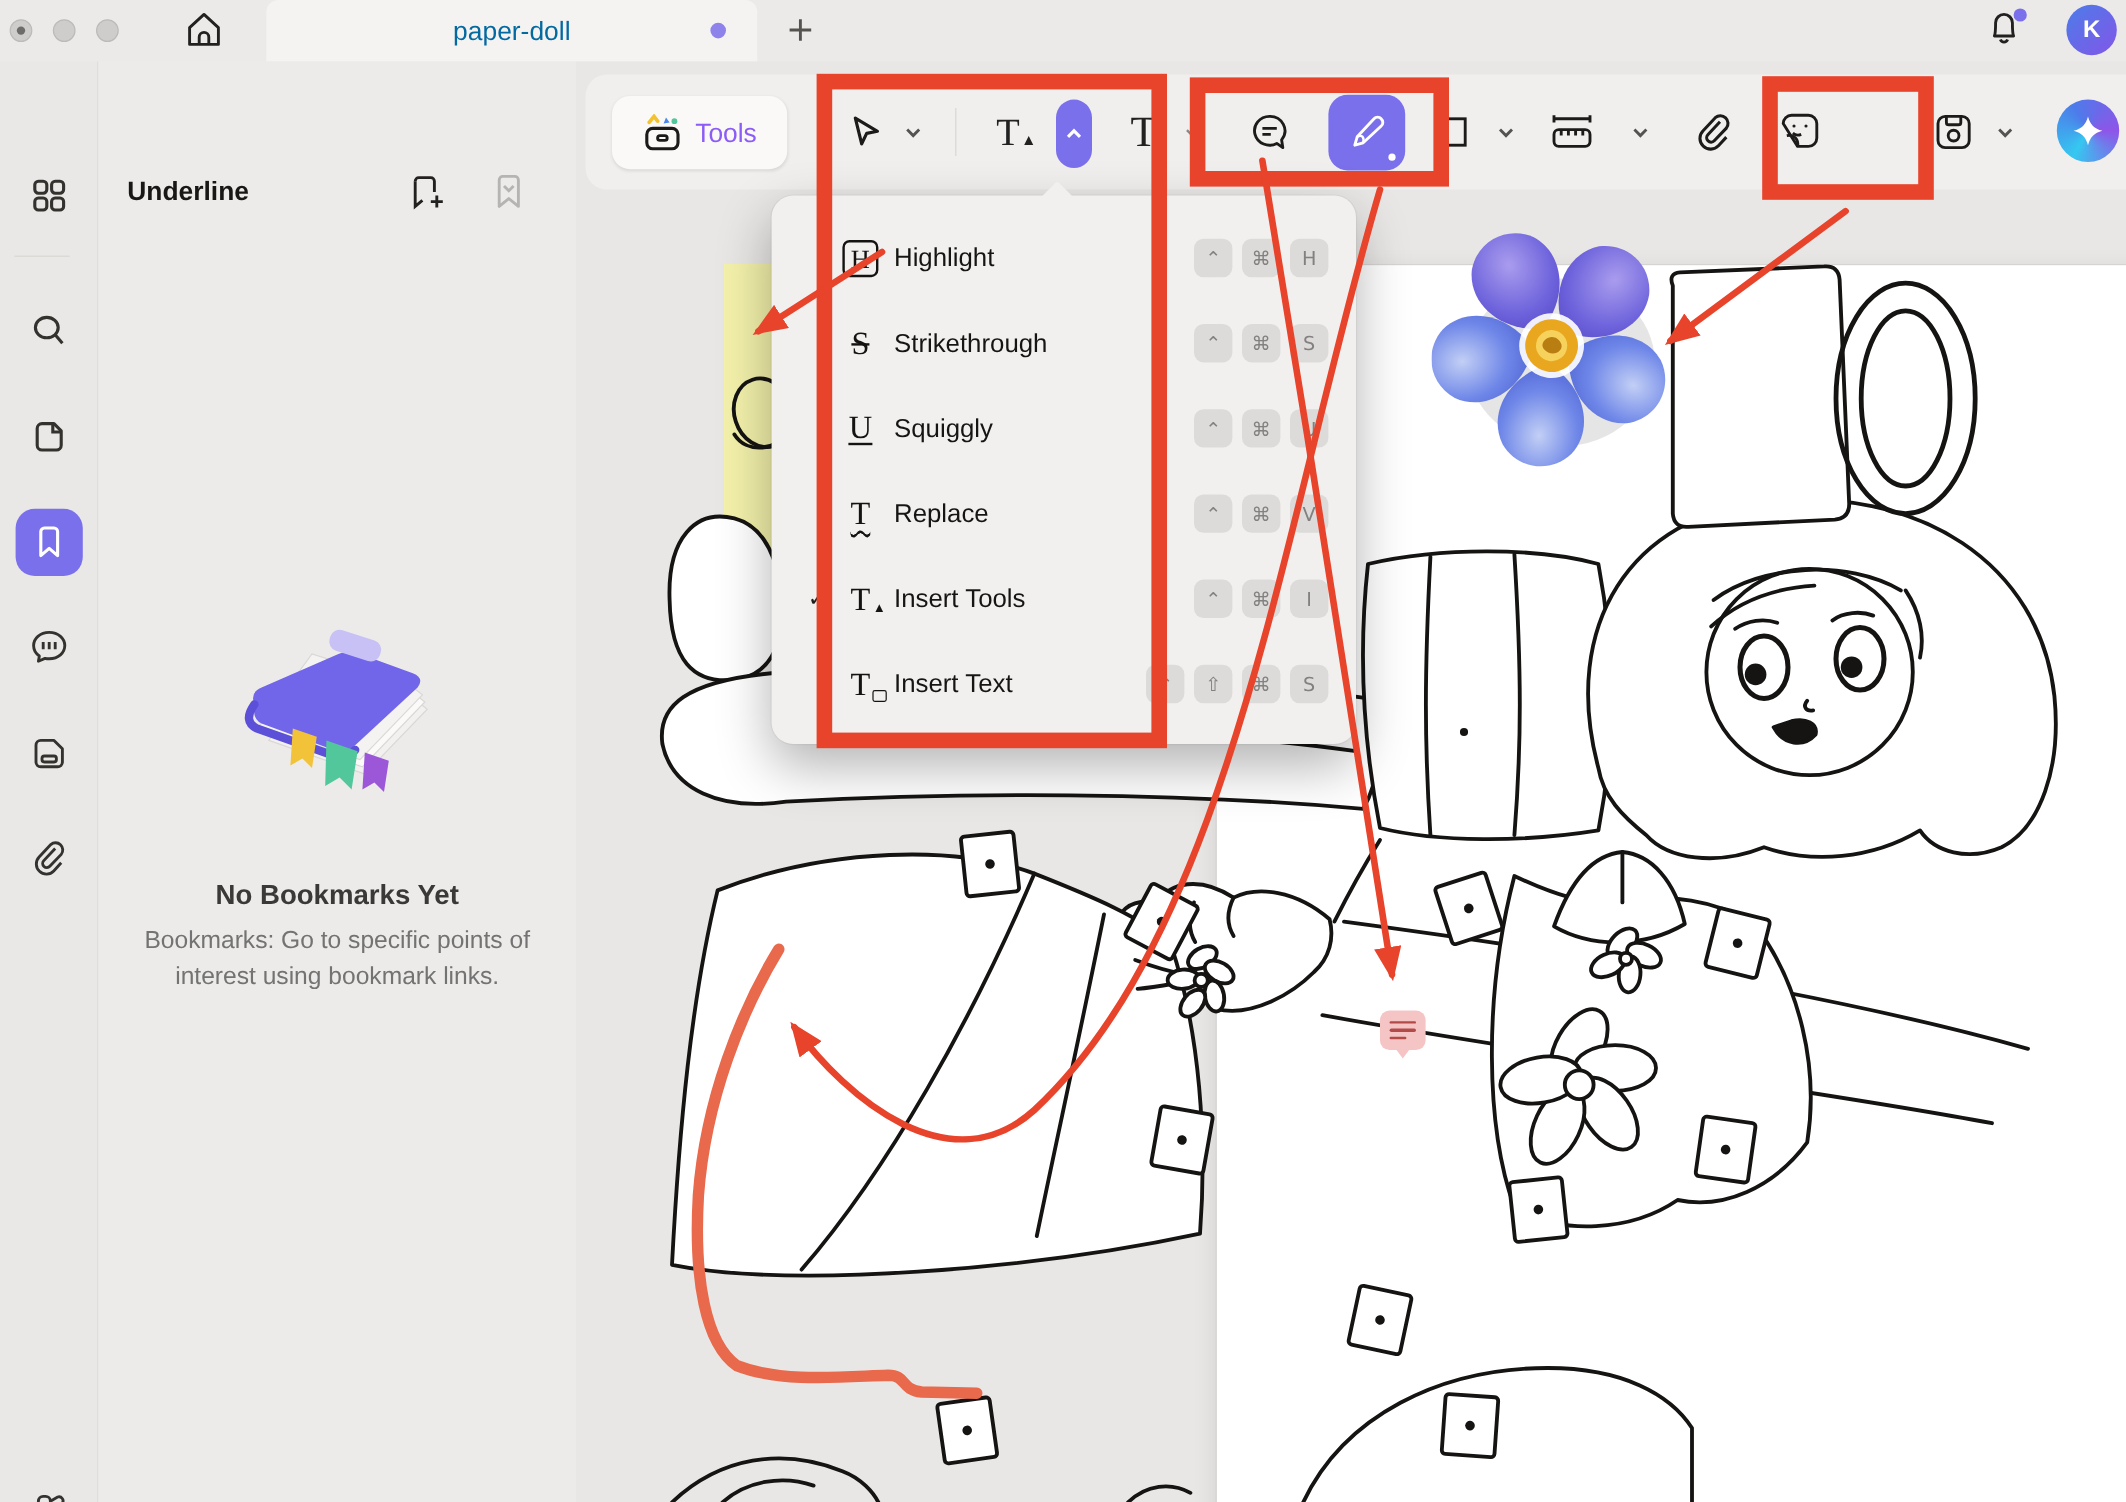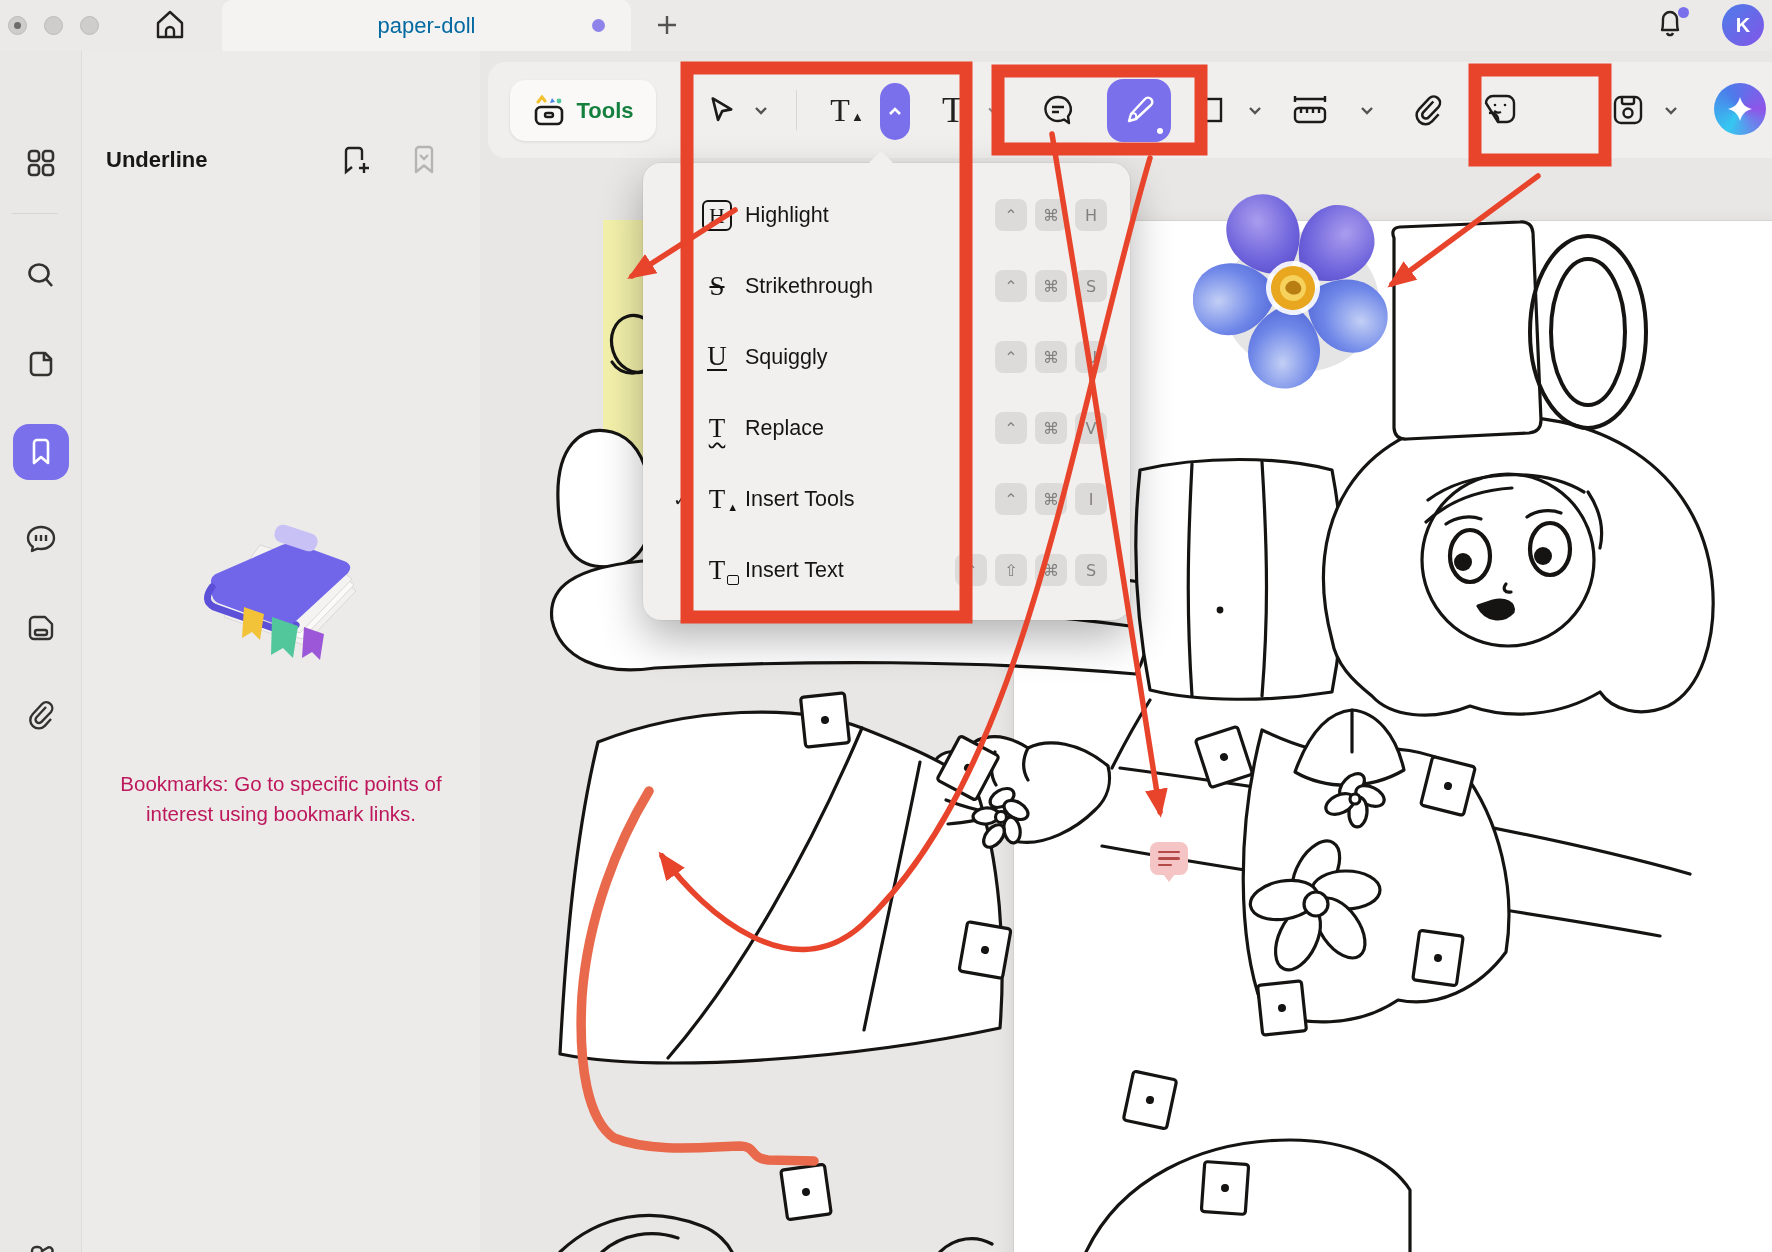--- a/index.html
+++ b/index.html
@@ -26,27 +26,27 @@
   
   .rail{position:absolute;left:0;top:51px;width:81px;height:1201px;background:#EAE8E6;border-right:1px solid #DEDCDA;z-index:4;}
   .rail-btn{position:absolute;left:50%;transform:translateX(-50%);width:44px;height:44px;display:flex;align-items:center;justify-content:center;color:#34322F;}
   .rail-active{width:56px;height:56px;border-radius:16px;background:#7A70EC;color:#fff;}
   .rail-divider{position:absolute;left:12px;top:162px;width:46px;height:1px;background:#D8D6D4;}
   
   .panel{position:absolute;left:82px;top:51px;width:398px;height:1201px;background:#ECEBE9;z-index:4;}
   .panel-title{position:absolute;left:24px;top:96px;font-size:22px;font-weight:700;color:#181716;}
   .panel-action{position:absolute;top:93px;width:34px;height:34px;color:#2A2928;}
   .empty-head{position:absolute;left:0;top:681px;width:398px;text-align:center;font-size:23px;font-weight:700;color:#3B3937;}
-  .empty-desc{position:absolute;left:36px;top:718px;width:326px;text-align:center;font-size:20.5px;line-height:30px;color:#be185d;}
+  .empty-desc{position:absolute;left:36px;top:718px;width:326px;text-align:center;font-size:20.5px;line-height:30px;color:#737373;}
   
   .main{position:absolute;left:480px;top:51px;width:1292px;height:1201px;background:#E9E7E5;}
   .toolbar{position:absolute;left:8px;top:11px;width:1284px;height:96px;background:#F1EFEE;border-radius:18px 0 0 18px;}
   .tools-btn{position:absolute;left:22px;top:18px;width:146px;height:61px;border-radius:15px;background:#FAF9F8;
     box-shadow:0 1px 3px rgba(0,0,0,.10);display:flex;align-items:center;justify-content:center;gap:10px;}
-  .tools-label{font-size:22px;font-weight:700;color:#15803d;}
+  .tools-label{font-size:22px;font-weight:400;color:#8b5cf6;}
   .tb{position:absolute;top:26px;width:44px;height:44px;display:flex;align-items:center;justify-content:center;color:#222120;}
   .tb-chev{width:22px;color:#55534F;}
   .tb-sep{position:absolute;left:308px;top:28px;width:1px;height:40px;background:#D9D7D5;}
   .pill{position:absolute;left:392px;top:21px;width:30px;height:57px;border-radius:15px;background:#7A70EC;
     display:flex;align-items:center;justify-content:center;color:#fff;}
   .pen-btn{position:absolute;left:619px;top:17px;width:64px;height:63px;border-radius:16px;background:#7A70EC;
     display:flex;align-items:center;justify-content:center;color:#fff;}
   .pen-dot{position:absolute;right:8px;bottom:8px;width:6px;height:6px;border-radius:50%;background:#fff;}
   .ai-btn{position:absolute;left:1226px;top:21px;width:52px;height:52px;border-radius:50%;
     background:conic-gradient(from 210deg,#35C8F0,#4D7BEA,#8E55E8,#35C8F0);display:flex;align-items:center;justify-content:center;}
@@ -194,20 +194,21 @@
     <path d="M34 112 L116 140 L168 86 L158 78 L78 52 Z" fill="#FBFAF9" stroke="#DAD8D6" stroke-width="1"></path>
     <path d="M30 106 L114 134 L166 80 L156 72 L74 46 Z" fill="#F4F3F2" stroke="#DAD8D6" stroke-width="1"></path>
     <path d="M26 88 q-4 -10 6 -14 L96 46 q10 -4 18 0 l44 16 q10 4 4 12 L110 122 q-8 8 -18 4 L32 104 q-8 -4 -6 -16 Z" fill="#7165EA"></path>
     <path d="M26 88 q-10 14 2 20 l62 22 q12 4 20 -4" fill="none" stroke="#5C50D8" stroke-width="7" stroke-linecap="round"></path>
     <rect x="88" y="30" width="44" height="18" rx="8" transform="rotate(18 110 39)" fill="#C7C1F6"></rect>
     <path d="M58 108 l20 7 -4 26 -8 -8 -10 6 Z" fill="#F2C238"></path>
     <path d="M86 118 l26 9 -5 32 -10 -10 -12 7 Z" fill="#52C79B"></path>
     <path d="M118 128 l20 7 -4 26 -8 -8 -10 6 Z" fill="#9B57D8"></path>
   </svg>
 
+  <div class="empty-head">No Bookmarks Yet</div>
   <div class="empty-desc">Bookmarks: Go to specific points of interest using bookmark links.</div>
 </div>
 
 <div class="main">
   <div class="toolbar">
 
     <div class="tools-btn">
       <svg width="34" height="32" viewBox="0 0 34 32">
         <path d="M6 7 L10 2 L13 6" fill="none" stroke="#F2C230" stroke-width="3" stroke-linecap="round"></path>
         <path d="M20 3 l3 4 -5 1 Z" fill="#4A87E8"></path>

